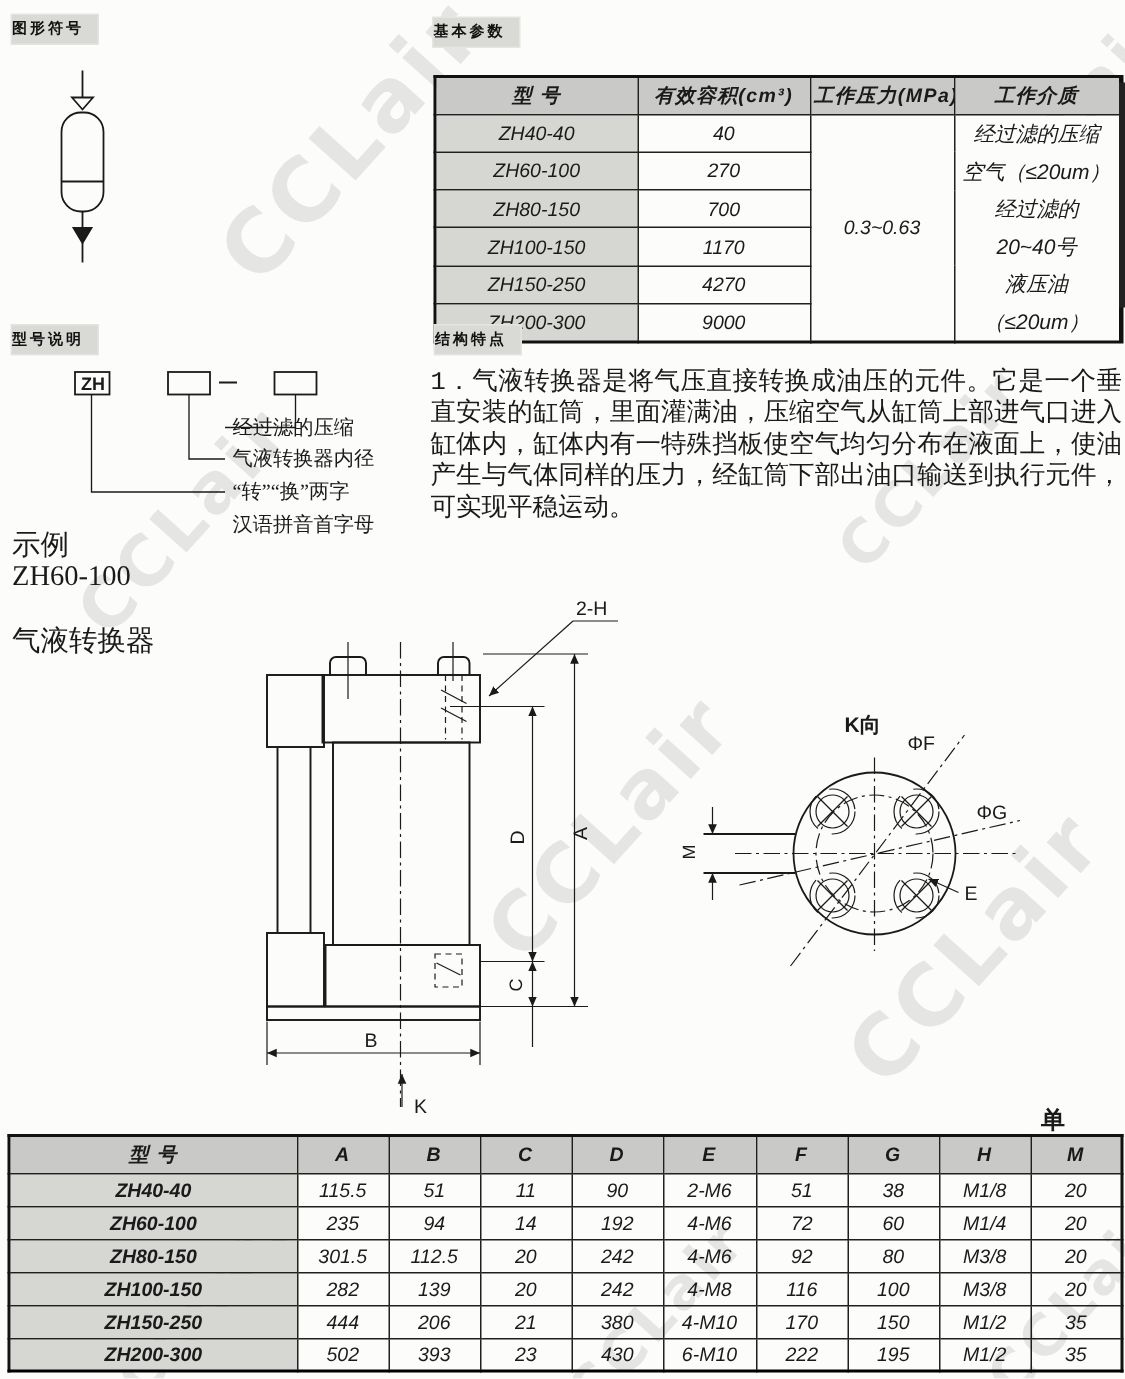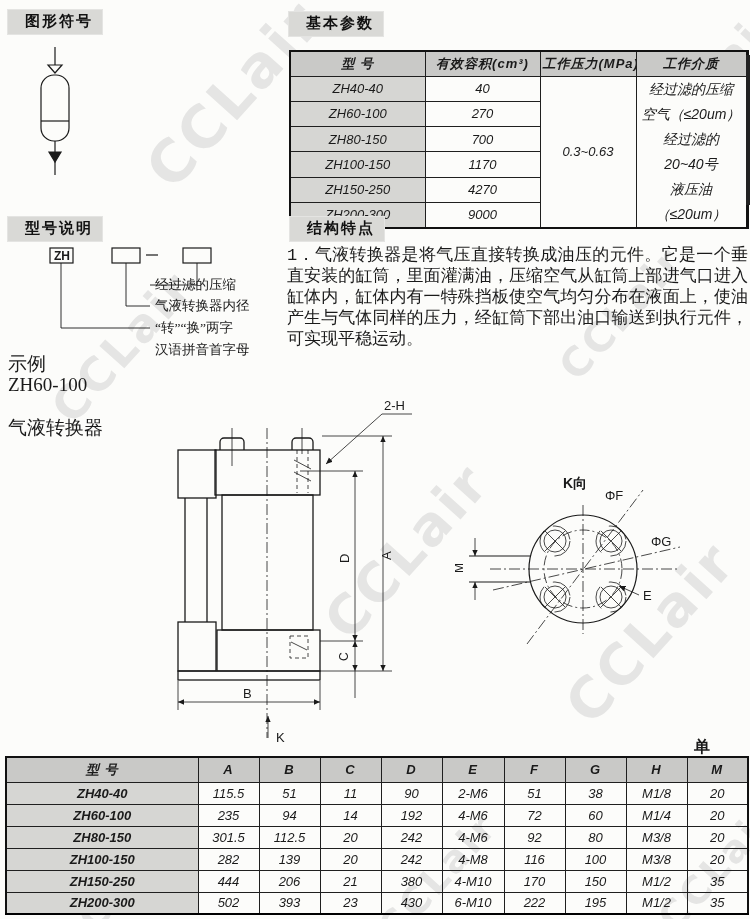--- a/index.html
+++ b/index.html
@@ -1,21 +1,21 @@
 <!DOCTYPE html>
 <html><head>
 <meta charset="utf-8">
 <style>
   html,body{margin:0;padding:0;}
   .page{position:relative;width:750px;height:919px;background:#fcfcfa;overflow:hidden;
         font-family:"Liberation Sans",sans-serif;color:#1a1a1a;}
   .wm{position:absolute;color:#c6c6c6;opacity:.42;font-weight:bold;letter-spacing:3px;
       white-space:nowrap;pointer-events:none;font-family:"DejaVu Sans",sans-serif;}
-  .sec-h{position:absolute;background:#d9d9d6;color:#111;font-weight:bold;font-size:15px;
-         padding:2px 9px 3px 17px;letter-spacing:2px;box-shadow:0 0 0 1px #e4e4e2;}
+  .sec-h{position:absolute;background:#d9d9d6;color:#111;font-weight:bold;font-size:10px;
+         padding:2px 9px 3px 0;letter-spacing:2px;box-shadow:0 0 0 1px #e4e4e2;}
   table{border-collapse:collapse;position:absolute;table-layout:fixed;font-size:13px;font-style:italic;}
   th,td{border:1px solid #1f1f1f;text-align:center;vertical-align:middle;padding:0 2px;
         overflow:hidden;white-space:nowrap;}
   th{background:#c9c9c7;font-weight:bold;letter-spacing:1px;}
   .params{left:289px;top:50px;width:457px;border:2px solid #111;border-right:3px solid #111;}
   .params thead tr{height:25px;}
   .params tbody tr{height:21px;}
   .params td.model-cell{background:#d6d6d3;}
   .params td.medium{white-space:pre-line;line-height:25px;font-size:14px;background:#fcfcfa;}
   .dims{left:5px;top:756px;width:742px;border:2px solid #111;border-bottom:2px solid #000;}

